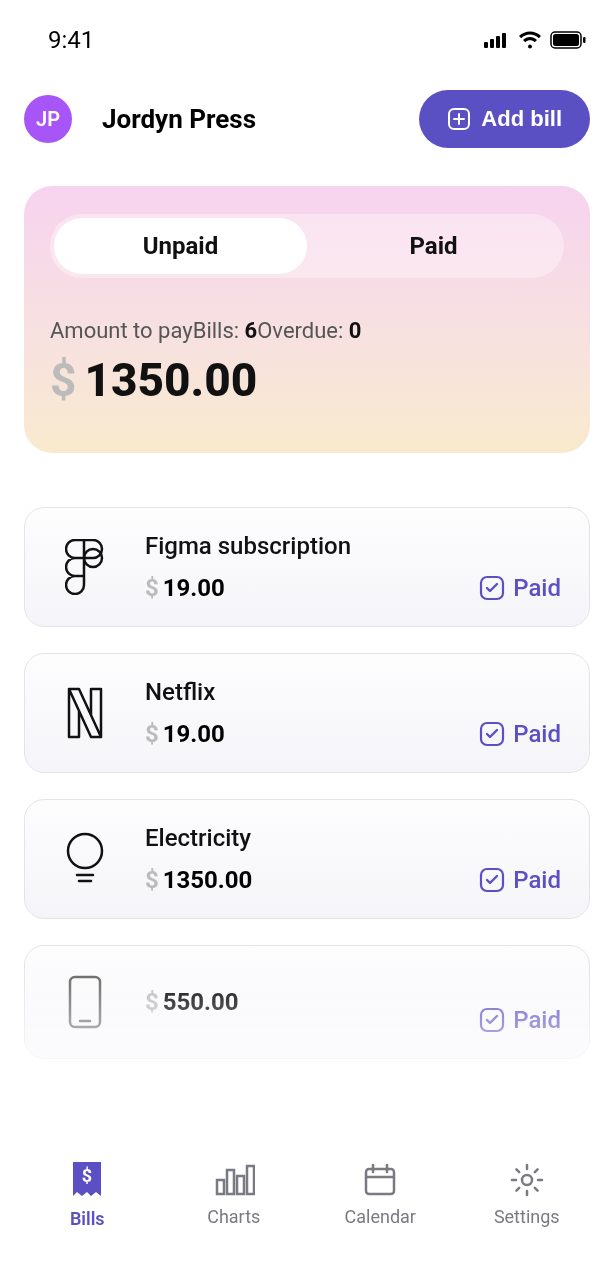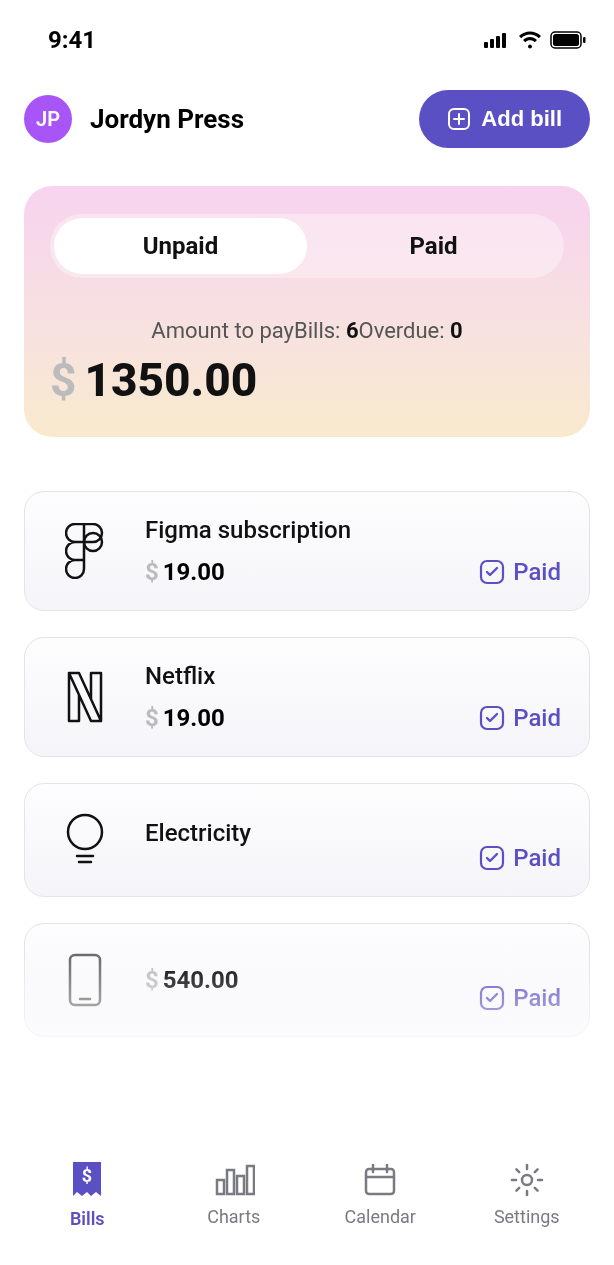--- a/index.html
+++ b/index.html
@@ -12,21 +12,21 @@
   position: relative;
 }
 .status-bar {
   display: flex;
   justify-content: space-between;
   align-items: center;
   padding: 20px 28px 0 48px;
   height: 60px;
 }
 .status-time {
-  font-weight: 700;
+  font-weight: 400;
   font-size: 24px;
 }
 .status-icons {
   display: flex;
   gap: 8px;
   align-items: center;
 }
 .header {
   display: flex;
   justify-content: space-between;
@@ -46,39 +46,40 @@
   color: #fff;
   display: flex;
   align-items: center;
   justify-content: center;
   font-weight: 600;
   font-size: 20px;
 }
 .username {
   font-weight: 700;
   font-size: 26px;
+  margin-left: 12px;
 }
 .add-bill-btn {
   display: flex;
   align-items: center;
   gap: 10px;
   background: #5b4fc4;
   color: #fff;
   border: none;
   padding: 16px 28px;
   border-radius: 999px;
   font-size: 22px;
   font-weight: 600;
   cursor: pointer;
 }
 .summary-card {
   margin: 14px 24px;
   border-radius: 28px;
   background: linear-gradient(180deg, #f7d3ef 0%, #f7e2df 60%, #f9eacd 100%);
-  padding: 28px 26px 30px 26px;
+  padding: 28px 26px 46px 26px;
 }
 .segmented {
   display: flex;
   background: rgba(255,255,255,0.35);
   border-radius: 999px;
   padding: 4px;
   margin-bottom: 40px;
 }
 .segment {
   flex: 1;
@@ -88,21 +89,21 @@
   font-weight: 700;
   border-radius: 999px;
   cursor: pointer;
   color: #111;
 }
 .segment.active {
   background: #fff;
 }
 .summary-row {
   display: flex;
-  justify-content: center;
+  justify-content: flex-start;
   font-size: 22px;
   color: #555;
   margin-bottom: 10px;
 }
 .summary-row strong { color: #111; font-weight: 700; }
 .amount-line {
   display: flex;
   align-items: baseline;
   gap: 8px;
 }
@@ -276,39 +277,40 @@
 
   <div class="bill-card">
     <div class="bill-icon">
       <svg width="44" height="56" viewBox="0 0 44 56" stroke="#111" stroke-width="2.5" fill="none">
           <circle cx="22" cy="20" r="17"></circle>
           <path d="M14 44h16M16 50h12" stroke-linecap="round"></path>
         </svg>
     </div>
     <div class="bill-body">
       <div class="bill-title">Electricity</div>
+      <div class="bill-amount"><span class="cur">$</span><span>1350.00</span></div>
     </div>
     <div class="bill-status">
       <svg width="26" height="26" viewBox="0 0 26 26">
           <rect x="2" y="2" width="22" height="22" rx="6" stroke="#5b4fc4" stroke-width="2.2" fill="none"></rect>
           <path d="M8 13l3 3 7-7" stroke="#5b4fc4" stroke-width="2.4" fill="none" stroke-linecap="round" stroke-linejoin="round"></path>
         </svg>
       <span>Paid</span>
     </div>
   </div>
 
   <div class="bill-card">
     <div class="bill-icon">
       <svg width="36" height="56" viewBox="0 0 36 56" stroke="#666" stroke-width="2.5" fill="none">
           <rect x="3" y="3" width="30" height="50" rx="5"></rect>
           <line x1="13" y1="47" x2="23" y2="47" stroke-linecap="round"></line>
         </svg>
     </div>
     <div class="bill-body">
-      <div class="bill-amount"><span class="cur">$</span><span>540.00</span></div>
+      <div class="bill-amount"><span class="cur">$</span><span>550.00</span></div>
     </div>
     <div class="bill-status">
       <svg width="26" height="26" viewBox="0 0 26 26">
           <rect x="2" y="2" width="22" height="22" rx="6" stroke="#5b4fc4" stroke-width="2.2" fill="none"></rect>
           <path d="M8 13l3 3 7-7" stroke="#5b4fc4" stroke-width="2.4" fill="none" stroke-linecap="round" stroke-linejoin="round"></path>
         </svg>
       <span>Paid</span>
     </div>
   </div>
 

